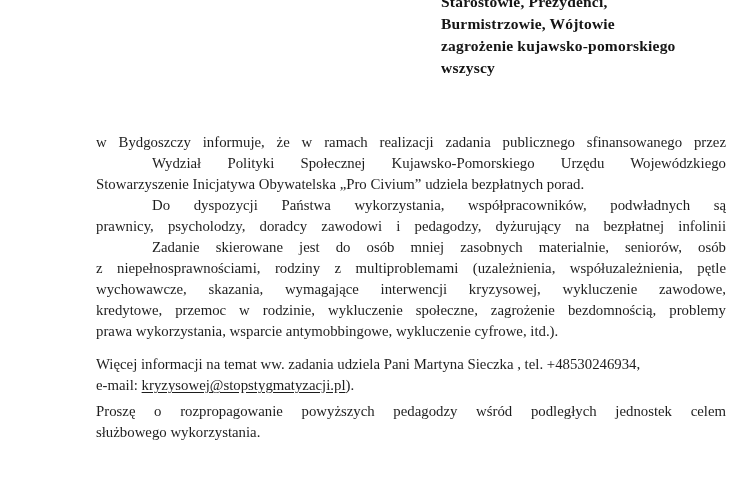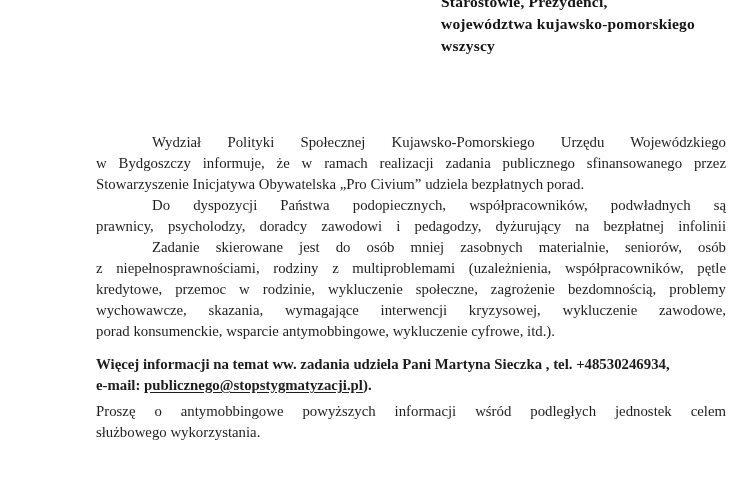--- a/index.html
+++ b/index.html
@@ -21,60 +21,61 @@
   .bodycol {
     position: absolute; left: 60px; top: 132px; width: 630px;
     font-size: 14.8px; line-height: 21px;
     color: #1d1d1d;
   }
   .line { text-align: justify; max-height: 21px; overflow: hidden; }
   .line.just { text-align-last: justify; }
   .line.left { text-align: right; text-align-last: left; }
   .line.indent { text-indent: 56px; }
   .para { margin: 0; }
-  .para.gap-lg { margin-top: 12px; font-weight: bold; }
+  .para.gap-lg { margin-top: 12px; }
   .para.gap-sm { margin-top: 5px; }
   .ul { text-decoration: underline; text-underline-offset: 2px; }
 </style>
 </head>
 <body>
 
 <div class="page">
 
   <div class="recipient">
     <div class="rline">Starostowie, Prezydenci,</div>
-    <div class="rline">województwa kujawsko-pomorskiego</div>
+    <div class="rline">Burmistrzowie, Wójtowie</div>
+    <div class="rline">zagrożenie kujawsko-pomorskiego</div>
     <div class="rline">wszyscy</div>
   </div>
 
   <div class="bodycol">
 
     <div class="para">
+      <div class="line just">w Bydgoszczy informuje, że w ramach realizacji zadania publicznego sfinansowanego przez</div>
       <div class="line just indent">Wydział Polityki Społecznej Kujawsko-Pomorskiego Urzędu Wojewódzkiego</div>
-      <div class="line just">w Bydgoszczy informuje, że w ramach realizacji zadania publicznego sfinansowanego przez</div>
       <div class="line left">Stowarzyszenie Inicjatywa Obywatelska „Pro Civium” udziela bezpłatnych porad.</div>
     </div>
 
     <div class="para">
-      <div class="line just indent">Do dyspozycji Państwa podopiecznych, współpracowników, podwładnych są</div>
+      <div class="line just indent">Do dyspozycji Państwa wykorzystania, współpracowników, podwładnych są</div>
       <div class="line just">prawnicy, psycholodzy, doradcy zawodowi i pedagodzy, dyżurujący na bezpłatnej infolinii</div>
     </div>
 
     <div class="para">
       <div class="line just indent">Zadanie skierowane jest do osób mniej zasobnych materialnie, seniorów, osób</div>
-      <div class="line just">z niepełnosprawnościami, rodziny z multiproblemami (uzależnienia, współpracowników, pętle</div>
+      <div class="line just">z niepełnosprawnościami, rodziny z multiproblemami (uzależnienia, współuzależnienia, pętle</div>
+      <div class="line just">wychowawcze, skazania, wymagające interwencji kryzysowej, wykluczenie zawodowe,</div>
       <div class="line just">kredytowe, przemoc w rodzinie, wykluczenie społeczne, zagrożenie bezdomnością, problemy</div>
-      <div class="line just">wychowawcze, skazania, wymagające interwencji kryzysowej, wykluczenie zawodowe,</div>
-      <div class="line left">porad konsumenckie, wsparcie antymobbingowe, wykluczenie cyfrowe, itd.).</div>
+      <div class="line left">prawa wykorzystania, wsparcie antymobbingowe, wykluczenie cyfrowe, itd.).</div>
     </div>
 
     <div class="para gap-lg">
       <div class="line left">Więcej informacji na temat ww. zadania udziela Pani Martyna Sieczka , tel. +48530246934,</div>
-      <div class="line left"><span>e-mail: </span><span class="ul">publicznego@stopstygmatyzacji.pl</span><span>).</span></div>
+      <div class="line left"><span>e-mail: </span><span class="ul">kryzysowej@stopstygmatyzacji.pl</span><span>).</span></div>
     </div>
 
     <div class="para gap-sm">
-      <div class="line just">Proszę o antymobbingowe powyższych informacji wśród podległych jednostek celem</div>
+      <div class="line just">Proszę o rozpropagowanie powyższych pedagodzy wśród podległych jednostek celem</div>
       <div class="line left">służbowego wykorzystania.</div>
     </div>
 
   </div>
 </div>
 
 </body></html>

